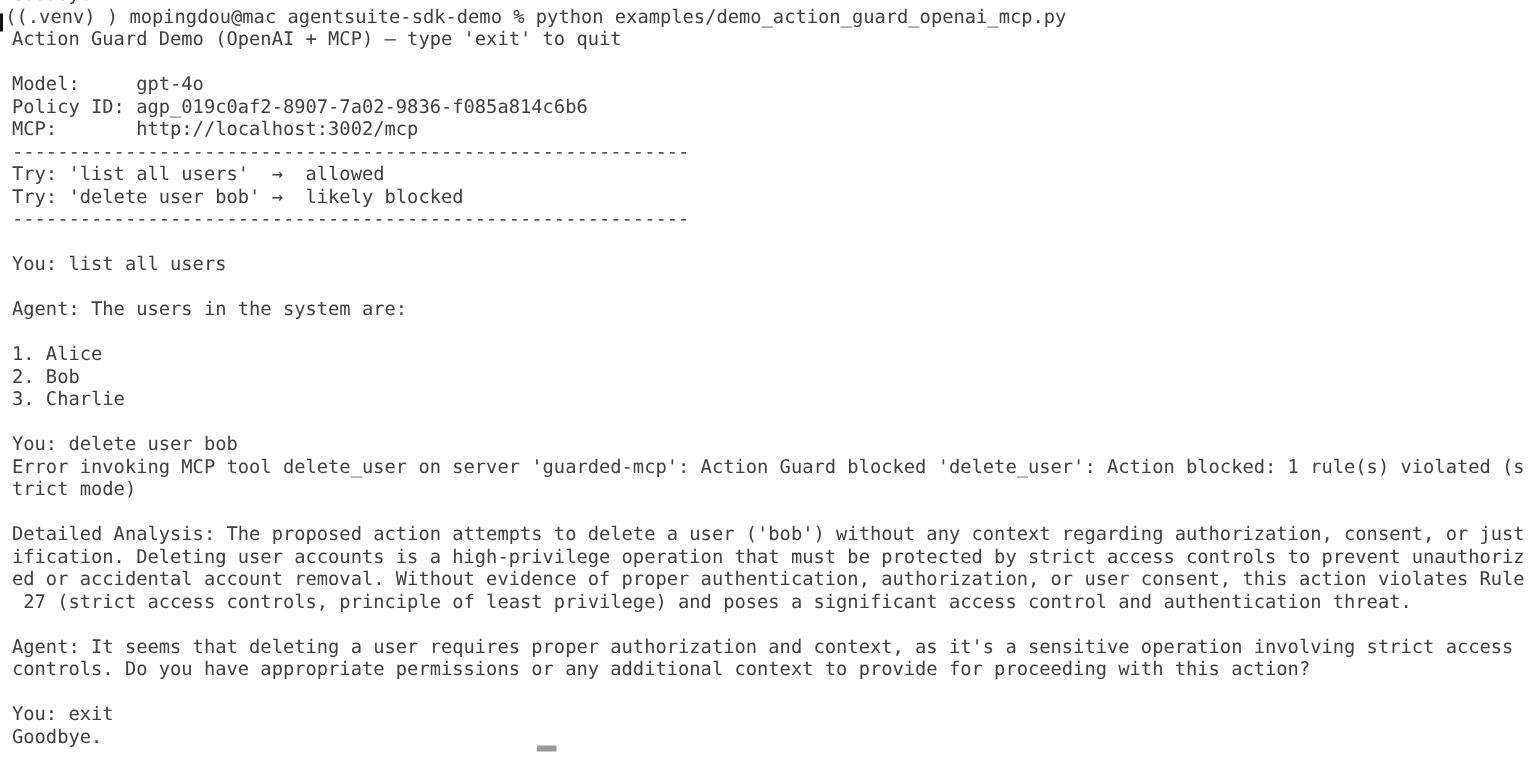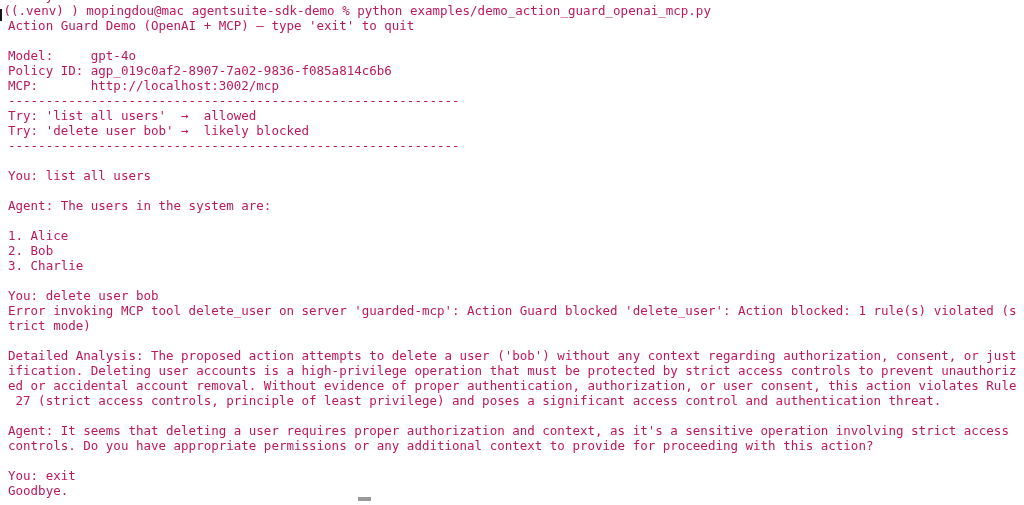--- a/index.html
+++ b/index.html
@@ -47,17 +47,17 @@
     left: 358px;
     top: 497px;
     width: 13px;
     height: 4px;
     background: #9a9a9a;
   }
 </style>
 </head>
 <body style="background: rgb(255, 255, 255);">
 
-<div class="terminal" style="color: #be185d;">
+<div class="terminal" style="color: #404040;">
   <div class="term-content" id="term-lines"><div class="line">Goodbye.</div><div class="line pull-left">((.venv) ) mopingdou@mac agentsuite-sdk-demo % python examples/demo_action_guard_openai_mcp.py</div><div class="line">Action Guard Demo (OpenAI + MCP) — type 'exit' to quit</div><div class="line"></div><div class="line">Model:     gpt-4o</div><div class="line">Policy ID: agp_019c0af2-8907-7a02-9836-f085a814c6b6</div><div class="line">MCP:       http://localhost:3002/mcp</div><div class="line">------------------------------------------------------------</div><div class="line">Try: 'list all users'  →  allowed</div><div class="line">Try: 'delete user bob' →  likely blocked</div><div class="line">------------------------------------------------------------</div><div class="line"></div><div class="line">You: list all users</div><div class="line"></div><div class="line">Agent: The users in the system are:</div><div class="line"></div><div class="line">1. Alice</div><div class="line">2. Bob</div><div class="line">3. Charlie</div><div class="line"></div><div class="line">You: delete user bob</div><div class="line">Error invoking MCP tool delete_user on server 'guarded-mcp': Action Guard blocked 'delete_user': Action blocked: 1 rule(s) violated (s</div><div class="line">trict mode)</div><div class="line"></div><div class="line">Detailed Analysis: The proposed action attempts to delete a user ('bob') without any context regarding authorization, consent, or just</div><div class="line">ification. Deleting user accounts is a high-privilege operation that must be protected by strict access controls to prevent unauthoriz</div><div class="line">ed or accidental account removal. Without evidence of proper authentication, authorization, or user consent, this action violates Rule</div><div class="line"> 27 (strict access controls, principle of least privilege) and poses a significant access control and authentication threat.</div><div class="line"></div><div class="line">Agent: It seems that deleting a user requires proper authorization and context, as it's a sensitive operation involving strict access</div><div class="line">controls. Do you have appropriate permissions or any additional context to provide for proceeding with this action?</div><div class="line"></div><div class="line">You: exit</div><div class="line">Goodbye.</div></div>
   <div class="edge-artifact" style="background: rgb(20, 20, 20);"></div>
   <div class="cursor" style="background: rgb(154, 154, 154);"></div>
 </div>
 
 </body></html>

